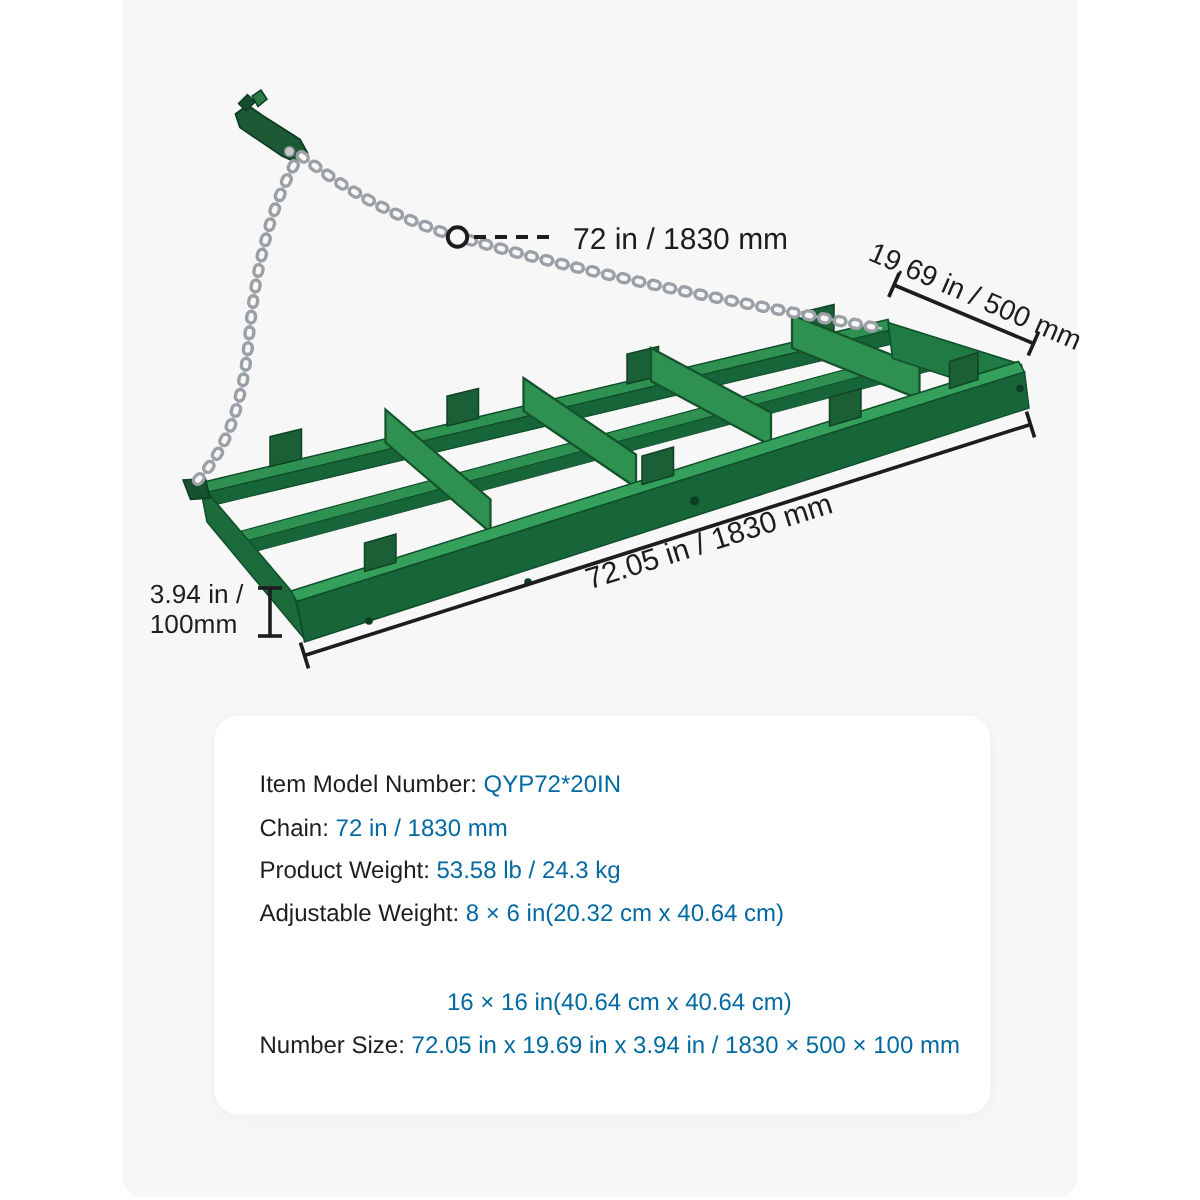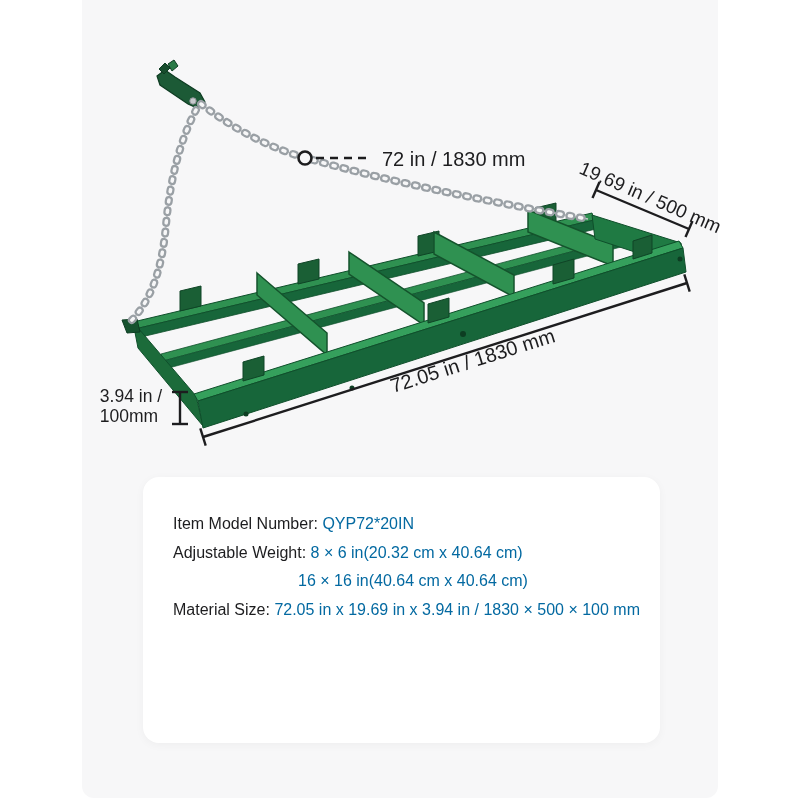--- a/index.html
+++ b/index.html
@@ -7,21 +7,21 @@
         font-family:"Liberation Sans",sans-serif;}
   .panel{position:absolute;left:82px;top:0;width:636px;height:798px;
          background:#f7f7f8;border-radius:0 0 12px 12px;}
   .scene{position:absolute;left:0;top:0;width:800px;height:800px;}
   .spec-card{position:absolute;left:143px;top:477px;width:517px;height:266px;
              background:#ffffff;border-radius:16px;box-shadow:0 2px 10px rgba(0,0,0,0.04);
              box-sizing:border-box;padding:33px 28px 0 30px;}
   .spec-row{font-size:16px;line-height:28.5px;color:#1d1d1f;white-space:nowrap;}
   .spec-row .lbl{color:#1d1d1f;text-align:center;}
   .spec-row .val{color:#0369a1;}
-  .spec-cont{padding-left:125px;}
+  .spec-cont{padding-left:125px;margin-top:31px;}
 </style>
 </head>
 <body>
 
 <div class="page">
   <div class="panel"></div>
 
   <svg class="scene" viewBox="0 0 800 800" xmlns="http://www.w3.org/2000/svg">
 
     <g>
@@ -115,22 +115,28 @@
     </g>
     <text x="131" y="402" text-anchor="middle" font-size="17.5" font-weight="500" fill="#1d1d1f">3.94 in /</text>
     <text x="129" y="422" text-anchor="middle" font-size="17.5" font-weight="500" fill="#1d1d1f">100mm</text>
   </svg>
 
   <div class="spec-card">
     <div class="spec-row">
       <span class="lbl">Item Model Number: </span><span class="val">QYP72*20IN</span>
     </div>
     <div class="spec-row">
+      <span class="lbl">Chain: </span><span class="val">72 in / 1830 mm</span>
+    </div>
+    <div class="spec-row">
+      <span class="lbl">Product Weight: </span><span class="val">53.58 lb / 24.3 kg</span>
+    </div>
+    <div class="spec-row">
       <span class="lbl">Adjustable Weight: </span><span class="val">8 × 6 in(20.32 cm x 40.64 cm)</span>
     </div>
     <div class="spec-row spec-cont">
       <span class="val">16 × 16 in(40.64 cm x 40.64 cm)</span>
     </div>
     <div class="spec-row">
-      <span class="lbl">Material Size: </span><span class="val">72.05 in x 19.69 in x 3.94 in / 1830 × 500 × 100 mm</span>
+      <span class="lbl">Number Size: </span><span class="val">72.05 in x 19.69 in x 3.94 in / 1830 × 500 × 100 mm</span>
     </div>
   </div>
 </div>
 
 </body></html>

